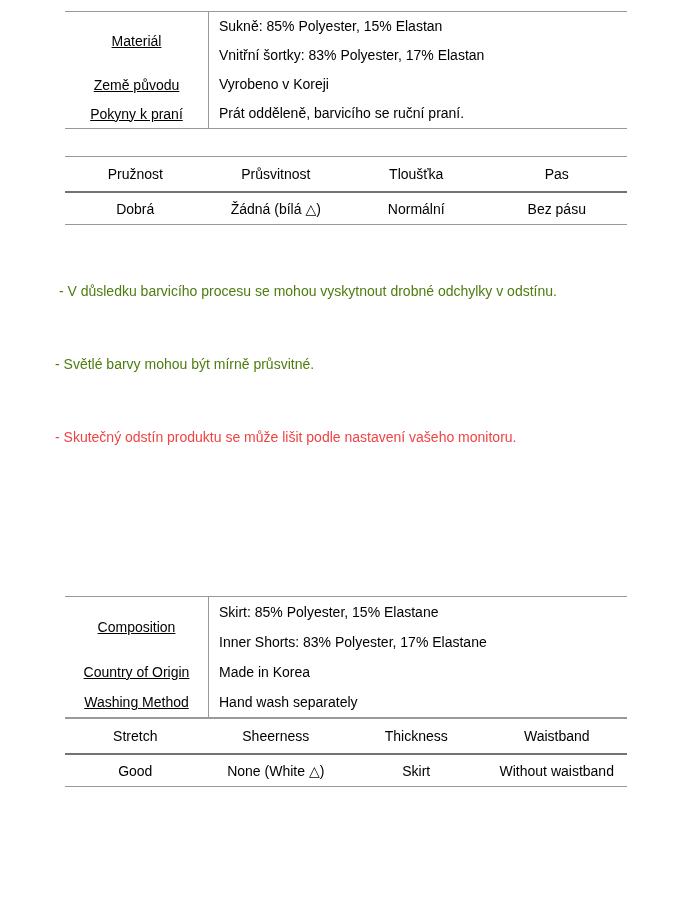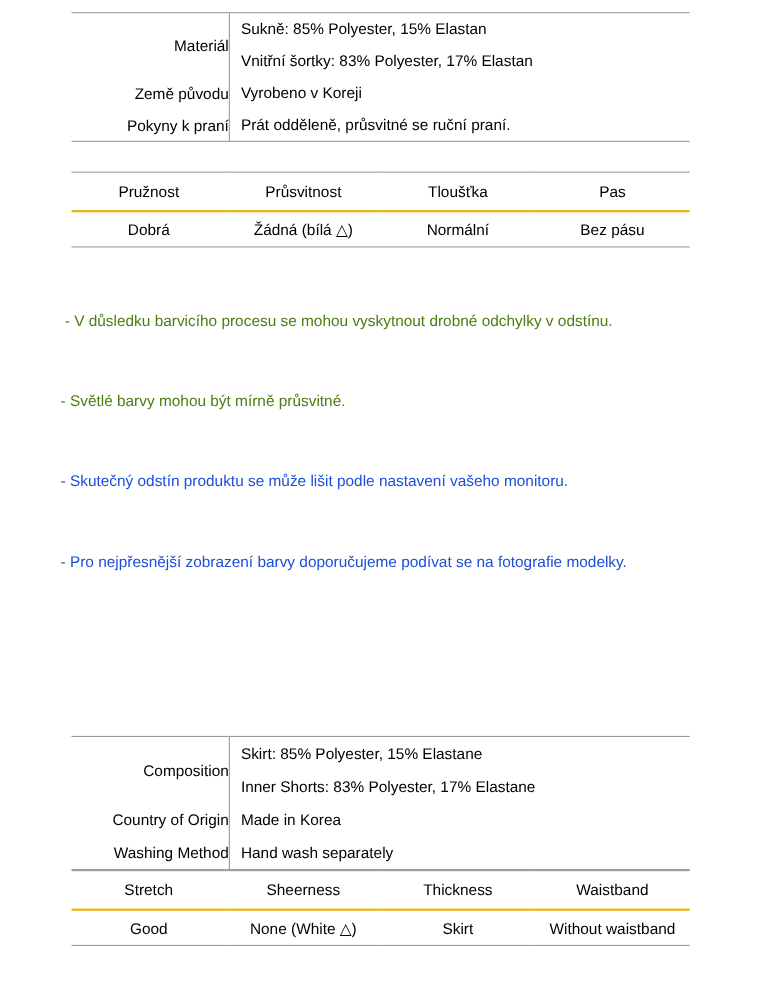--- a/index.html
+++ b/index.html
@@ -25,54 +25,55 @@
     border-collapse: collapse;
     border-top: 1px solid #999999;
     border-bottom: 1px solid #999999;
   }
   .sec-cs .spec-table { margin-top: 11px; }
   .sec-en .spec-table { margin-top: 94px; }
   .spec-table td { padding: 0; vertical-align: middle; }
   .spec-table td.label {
     width: 143px;
     border-right: 1px solid #999999;
-    text-align: right;
+    text-align: center;
+    text-decoration: underline;
   }
   .spec-table td.value { padding-left: 10px; }
   .value-line { height: 29px; line-height: 29px; }
   .sec-en .value-line { height: 30px; line-height: 30px; }
 
   
   .attr-table {
     width: 562px;
     margin-left: 65px;
     border-collapse: collapse;
     border-top: 1px solid #999999;
     border-bottom: 1px solid #999999;
     text-align: center;
   }
   .sec-cs .attr-table { margin-top: 27px; }
   .sec-en .attr-table { }
   .attr-table th {
     height: 32px;
     font-weight: normal;
-    border-bottom: 2px solid #eab308;
+    border-bottom: 2px solid #737373;
     width: 25%;
   }
   .attr-table td { height: 29px; }
 
   
   .notes { white-space: pre-wrap; }
   .sec-cs .notes { margin: 26px 0 0 55px; }
   .note {
     margin: 0 0 24px 0;
     line-height: 17px;
     color: #4d7c0f;
   }
-  .note[data-color="red"] { color: #1d4ed8; }
+  .note[data-color="red"] { color: #ef4444; }
 </style>
 </head>
 <body>
 
 <div class="page">
 
   <section class="sec sec-cs">
 
     <table class="spec-table">
       <tbody>
@@ -85,21 +86,21 @@
         </tr>
         <tr>
           <td class="label">Země původu</td>
           <td class="value">
             <div class="value-line">Vyrobeno v Koreji</div>
           </td>
         </tr>
         <tr>
           <td class="label">Pokyny k praní</td>
           <td class="value">
-            <div class="value-line">Prát odděleně, průsvitné se ruční praní.</div>
+            <div class="value-line">Prát odděleně, barvicího se ruční praní.</div>
           </td>
         </tr>
       </tbody>
     </table>
 
     <table class="attr-table">
       <thead>
         <tr>
           <th>Pružnost</th>
           <th>Průsvitnost</th>
@@ -114,21 +115,20 @@
           <td>Normální</td>
           <td>Bez pásu</td>
         </tr>
       </tbody>
     </table>
 
     <div class="notes">
       <p class="note" data-color="black"> - V důsledku barvicího procesu se mohou vyskytnout drobné odchylky v odstínu.</p>
       <p class="note" data-color="black">- Světlé barvy mohou být mírně průsvitné.</p>
       <p class="note" data-color="red">- Skutečný odstín produktu se může lišit podle nastavení vašeho monitoru.</p>
-      <p class="note" data-color="red">- Pro nejpřesnější zobrazení barvy doporučujeme podívat se na fotografie modelky.</p>
     </div>
 
   </section>
 
   <section class="sec sec-en">
 
     <table class="spec-table">
       <tbody>
         <tr>
           <td class="label">Composition</td>

